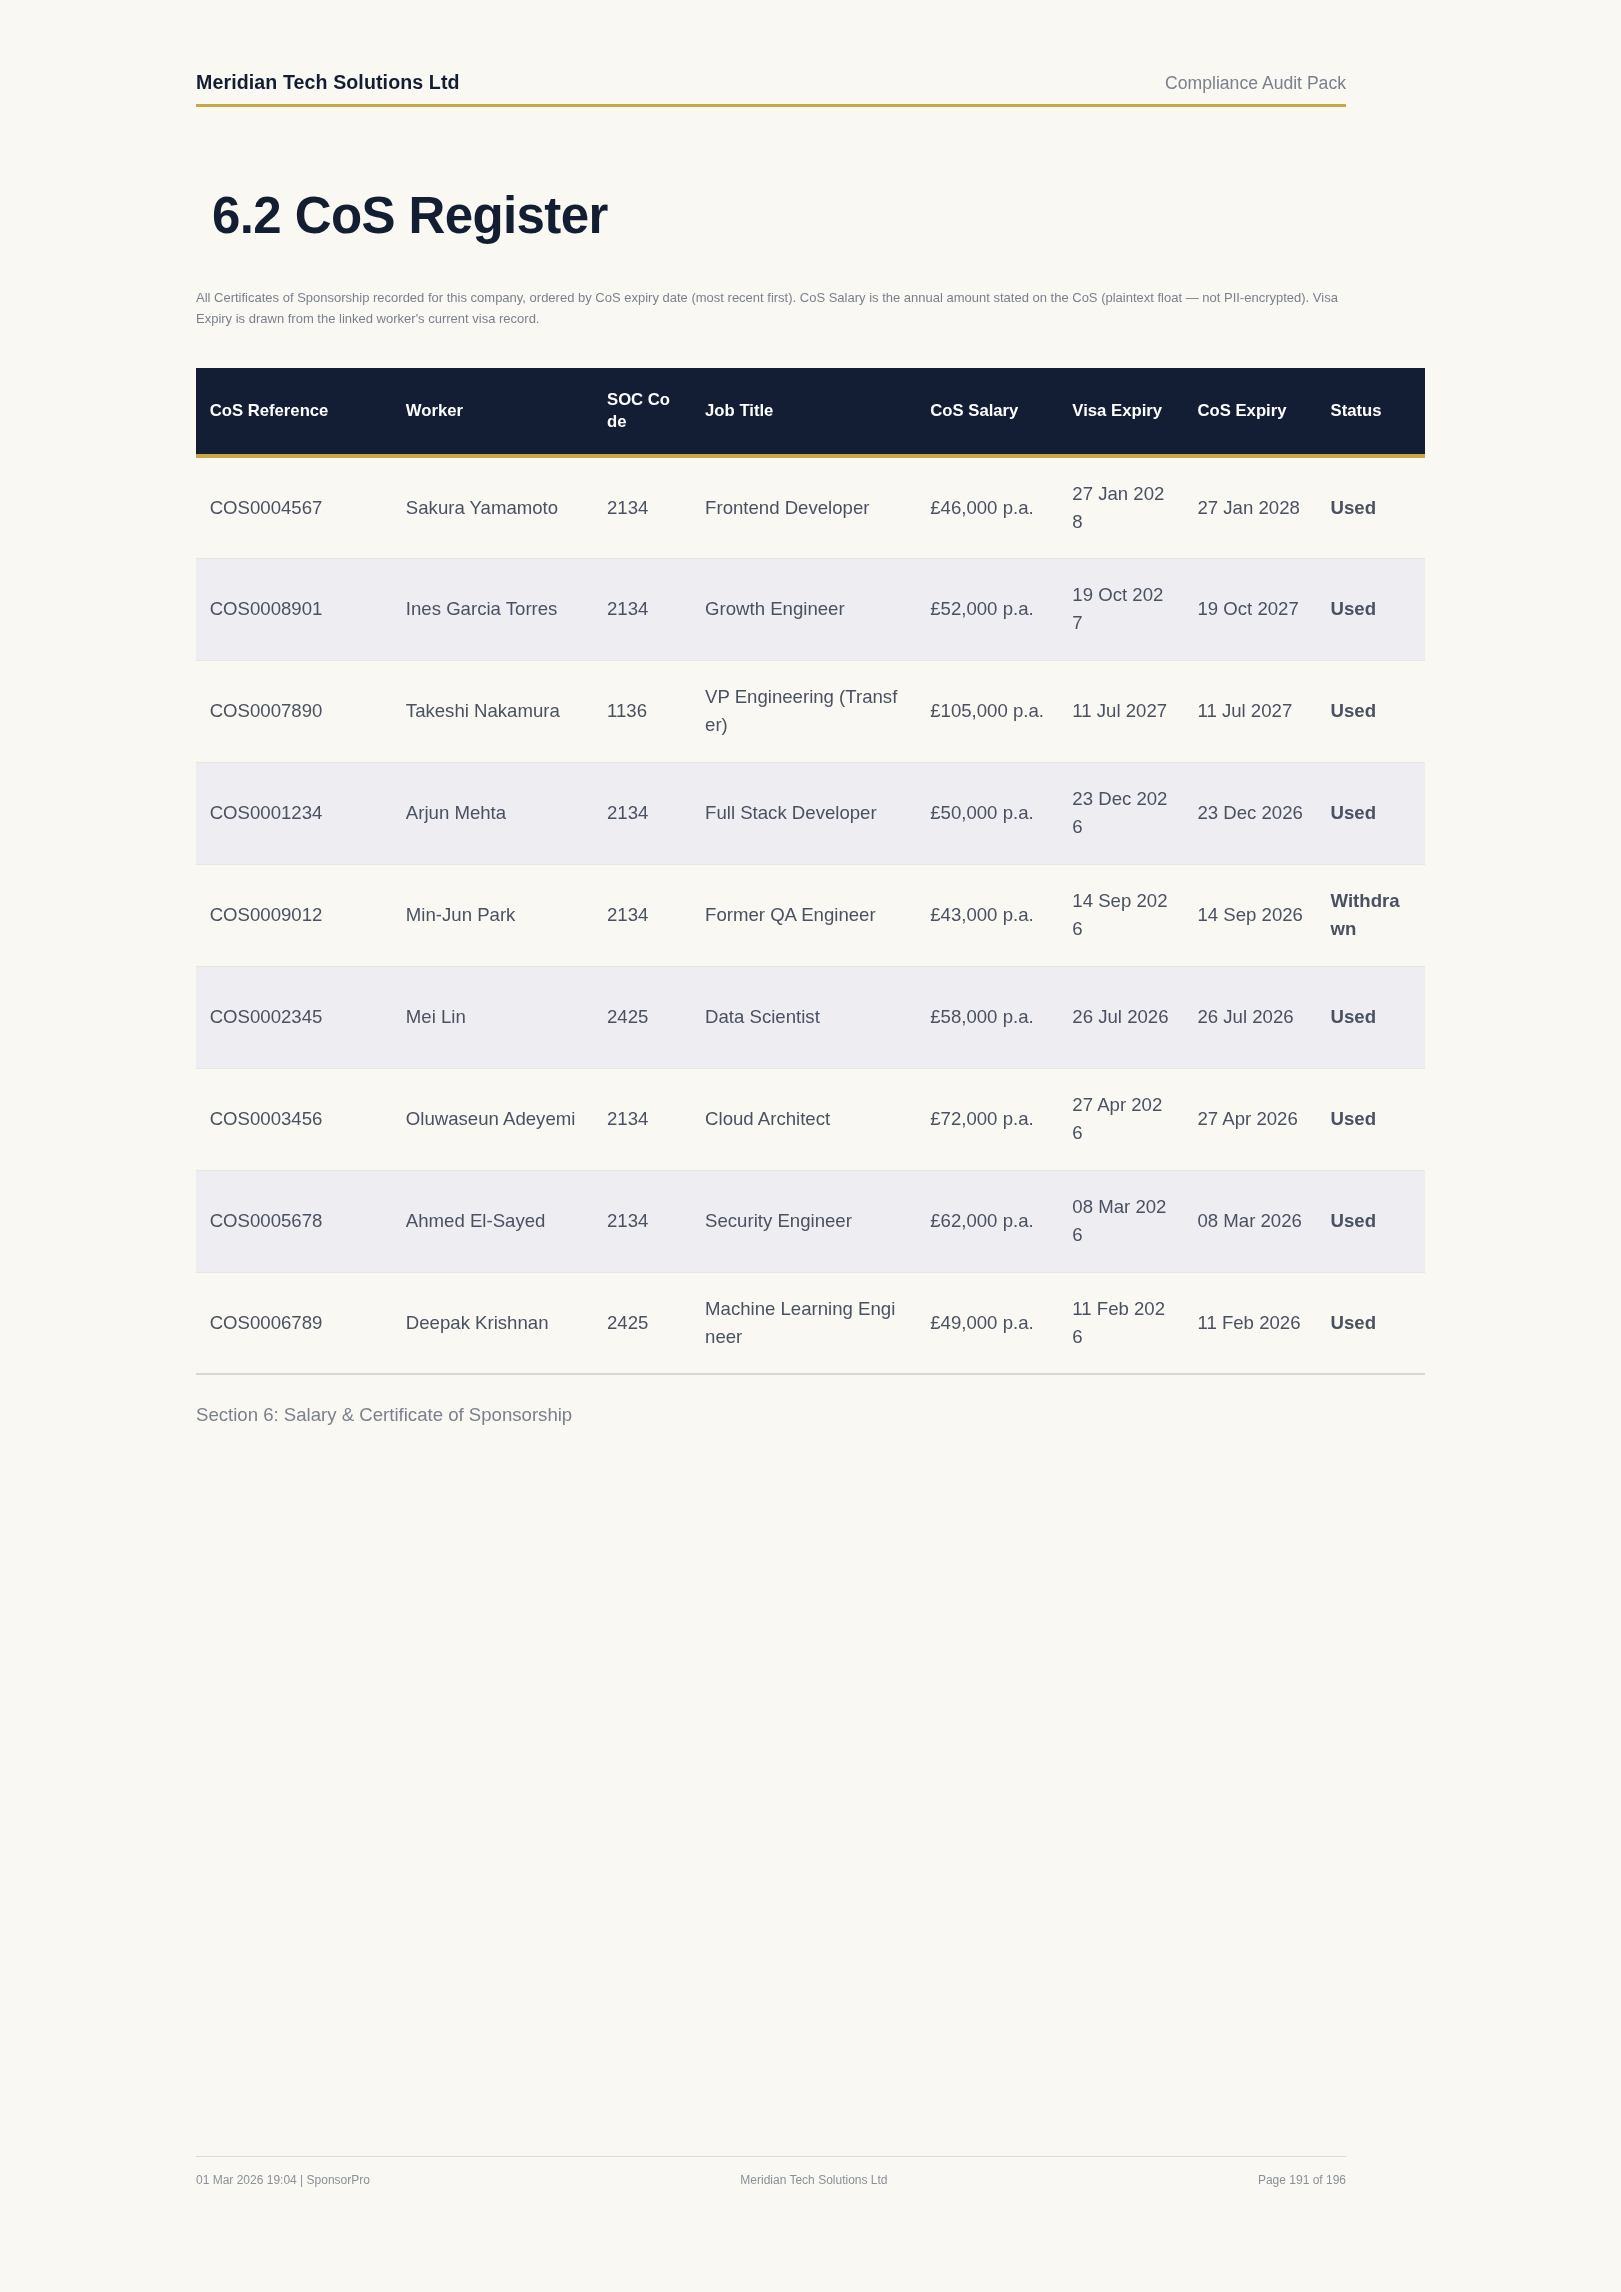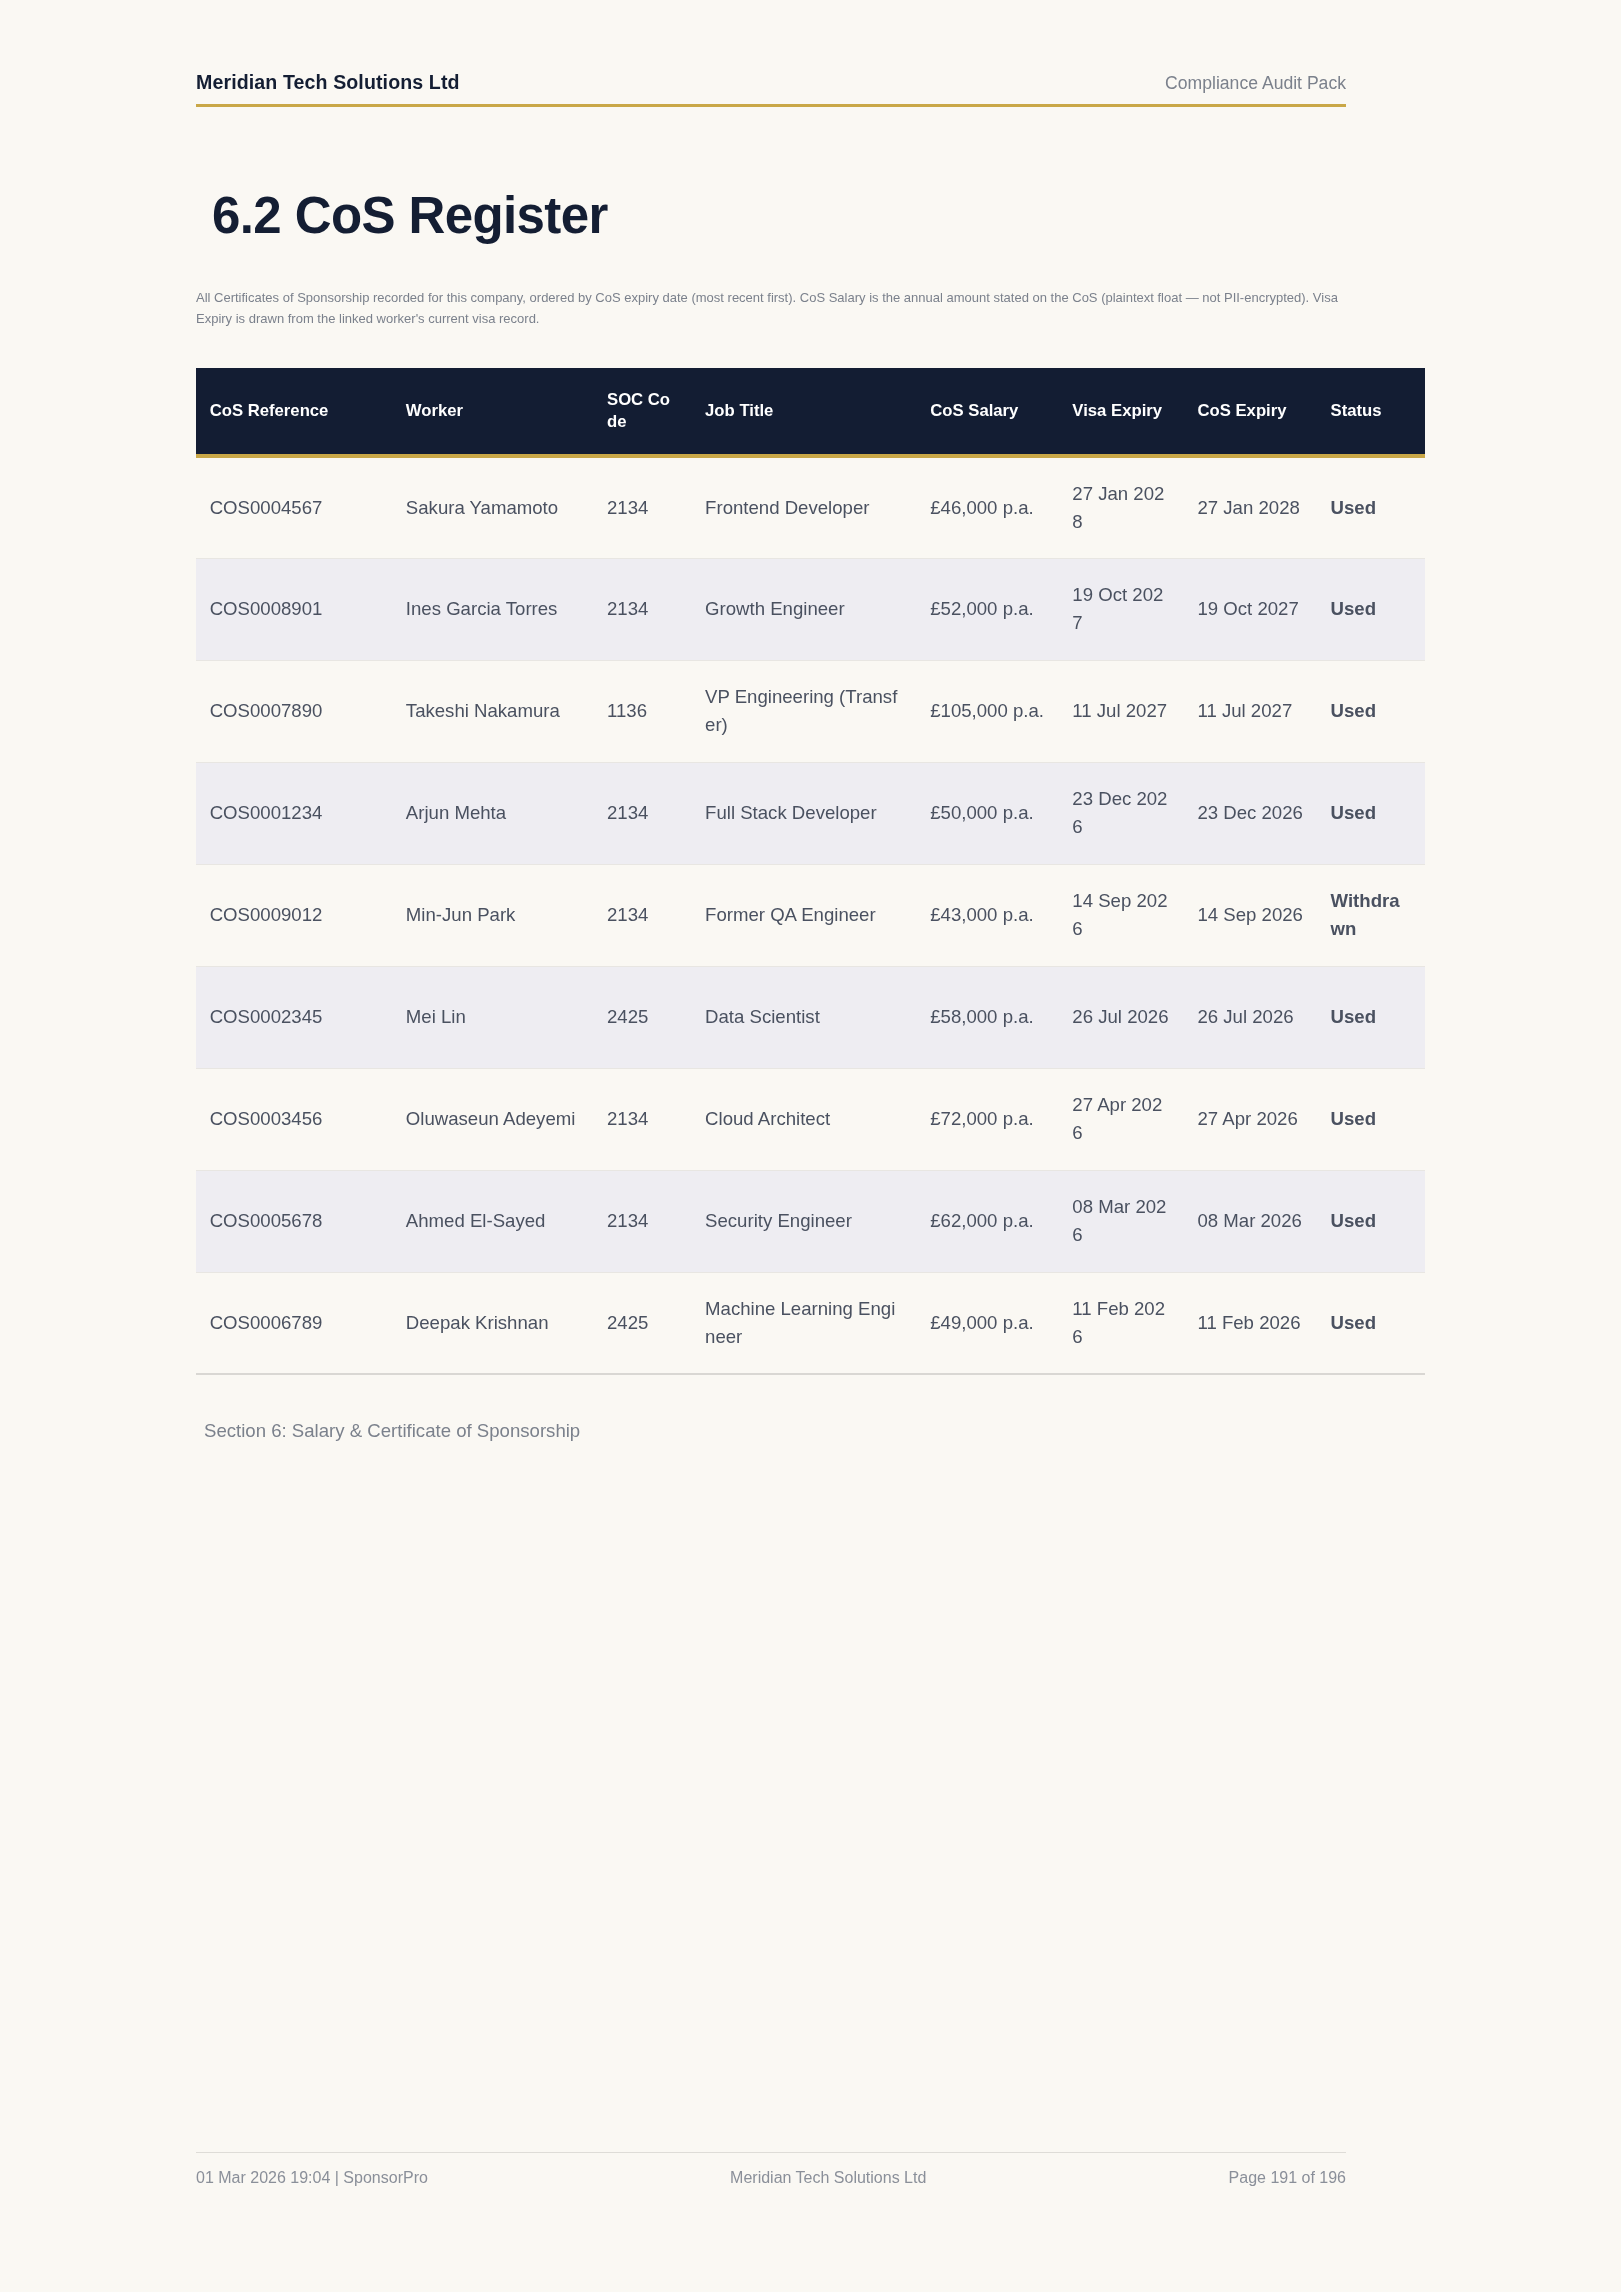--- a/index.html
+++ b/index.html
@@ -129,38 +129,38 @@
   col.w-worker { width: 201px; }
   col.w-soc    { width: 98px; }
   col.w-job    { width: 225px; }
   col.w-salary { width: 142px; }
   col.w-visa   { width: 125px; }
   col.w-cosexp { width: 133px; }
   col.w-status { width: 108px; }
 
   
   .table-caption {
-    margin: 8px;
-    padding-top: 37px;
+    margin: 0;
+    padding-top: 29px;
     font-size: 18.6px;
     color: #7b818c;
   }
 
   
   .doc-footer {
     position: absolute;
     left: 196px;
     right: 196px;
     bottom: 106px;
     display: flex;
     align-items: center;
     justify-content: space-between;
     padding-top: 15.7px;
     border-top: 1px solid #dedcd7;
-    font-size: 16px;
+    font-size: 12px;
     color: #8a8f99;
   }
   .doc-footer .f-center { flex: 1; text-align: center; }
   .doc-footer .f-right  { text-align: right; }
 </style>
 </head>
 <body>
 
 <div class="page">
 

